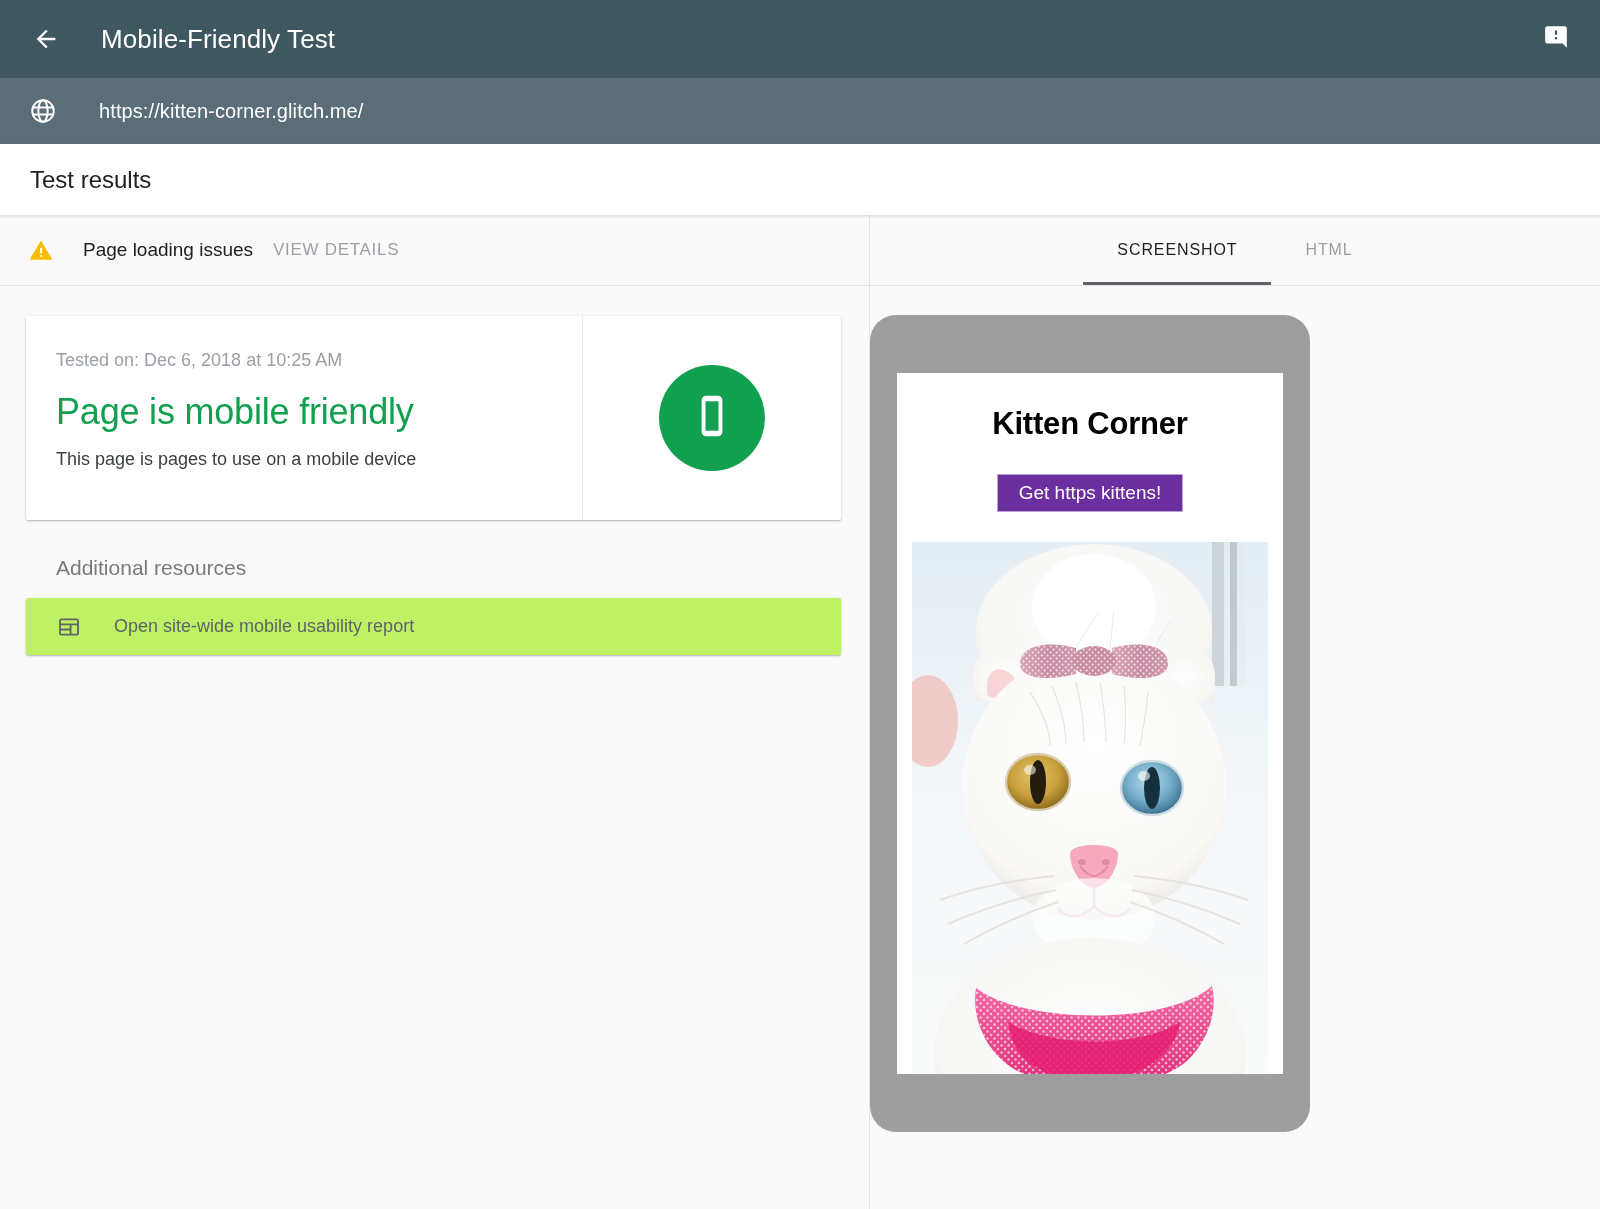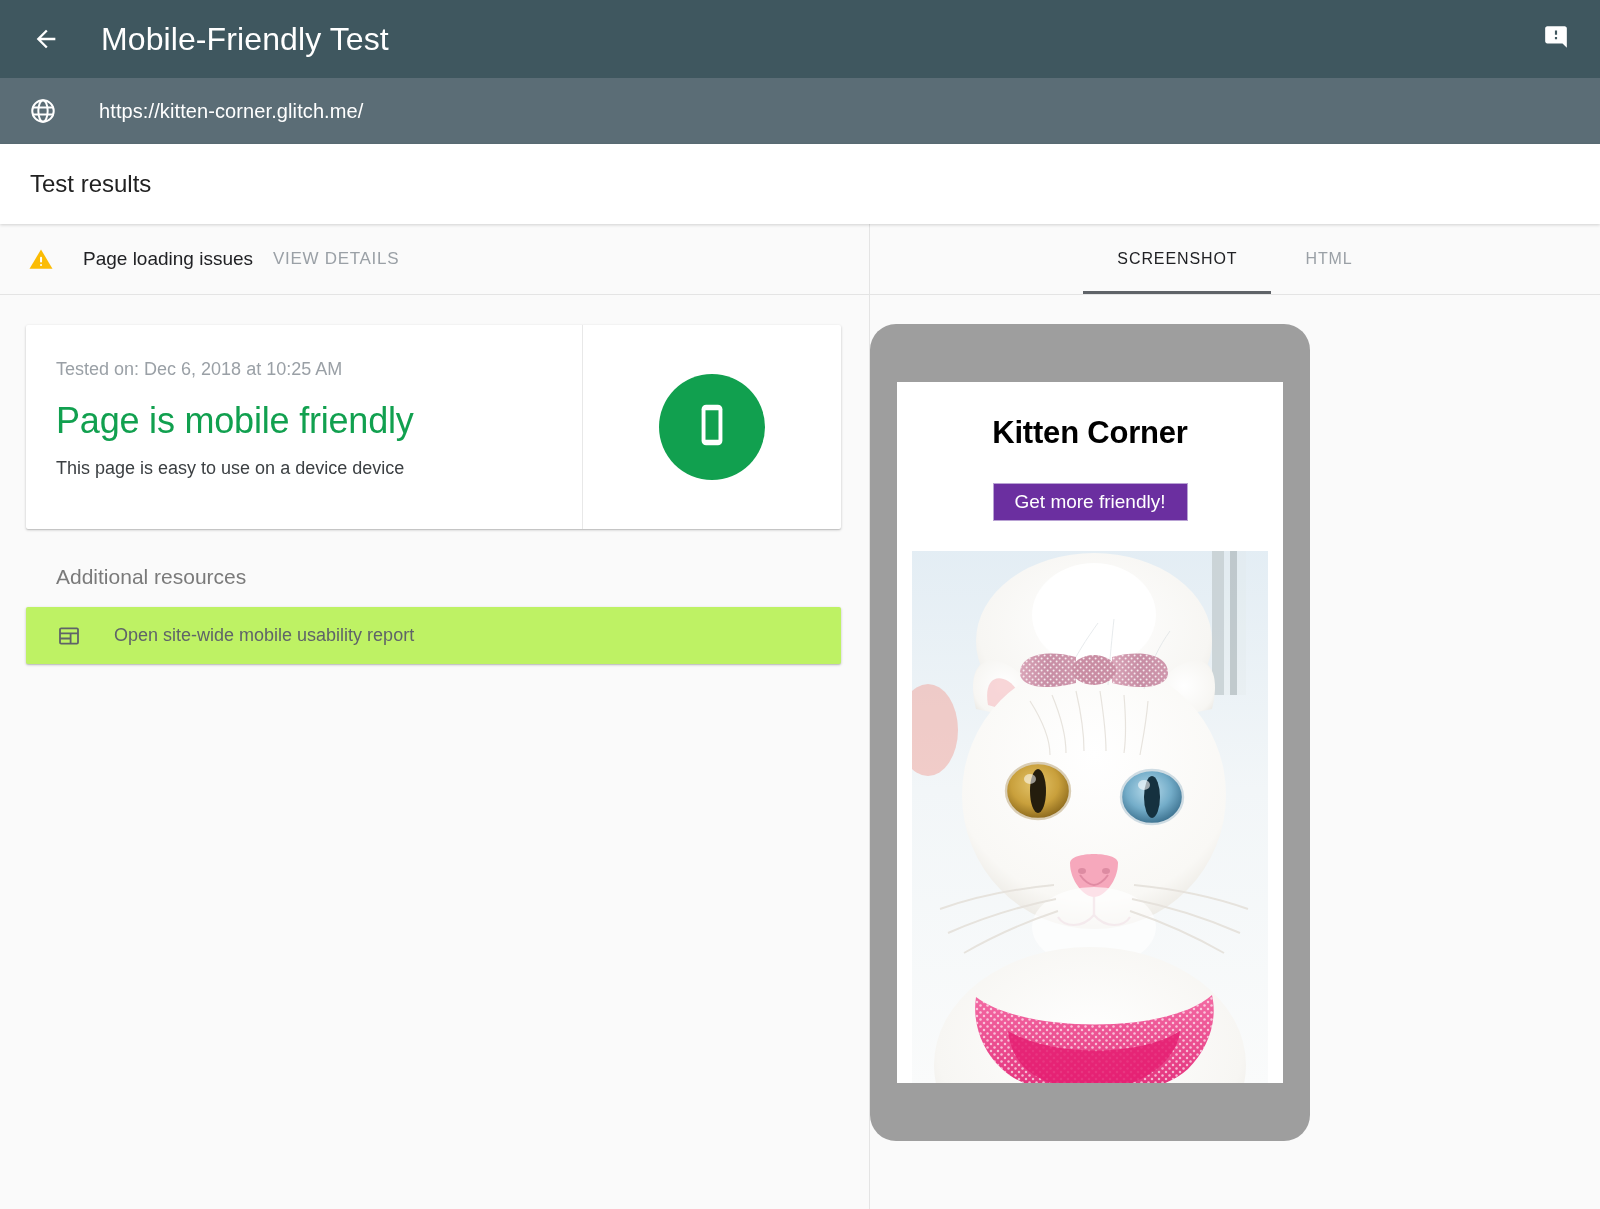--- a/index.html
+++ b/index.html
@@ -27,21 +27,21 @@
     position: relative;
   }
   .back-btn {
     width: 48px; height: 48px;
     display: flex; align-items: center; justify-content: center;
     cursor: pointer;
     flex: none;
   }
   .back-btn svg { display: block; }
   .appbar-title {
-    font-size: 32px;
+    font-size: 26px;
     color: #ffffff;
     font-weight: 400;
     margin-left: 31px;
     letter-spacing: .1px;
     white-space: nowrap;
   }
   .feedback-btn {
     margin-left: auto;
     width: 44px; height: 44px;
     display: flex; align-items: center; justify-content: center;
@@ -66,21 +66,21 @@
   .url-text {
     font-size: 20px;
     color: #ffffff;
     margin-left: 37px;
     letter-spacing: .1px;
     white-space: nowrap;
   }
 
   
   .results-header {
-    height: 80px;
+    height: 71px;
     background: #ffffff;
     display: flex;
     align-items: center;
     padding: 0 30px;
     box-shadow: 0 1px 3px rgba(0,0,0,.17);
     position: relative;
     z-index: 6;
   }
   .results-title {
     font-size: 24px;
@@ -363,21 +363,21 @@
       <span class="issue-label">Page loading issues</span>
       <span class="view-details">VIEW DETAILS</span>
     </div>
 
     <div class="left-content">
 
       <div class="summary-card">
         <div class="summary-left">
           <div class="tested-on">Tested on: Dec 6, 2018 at 10:25 AM</div>
           <div class="verdict">Page is mobile friendly</div>
-          <div class="verdict-sub">This page is easy to use on a device device</div>
+          <div class="verdict-sub">This page is pages to use on a mobile device</div>
         </div>
         <div class="summary-right">
           <div class="green-circle">
             <span>
               <svg width="52" height="52" viewBox="0 0 24 24" aria-hidden="true">
                 <rect x="7.2" y="2.6" width="9.6" height="18.8" rx="2.1" fill="#ffffff"></rect>
                 <rect x="9" y="5.2" width="6" height="13.6" fill="#11a04f"></rect>
               </svg>
             </span>
           </div>
@@ -412,21 +412,21 @@
       <div class="tab active">SCREENSHOT</div>
       <div class="tab">HTML</div>
     </div>
 
     <div class="phone-area">
       <div class="phone">
         <div class="phone-screen">
 
           <div class="kc-title">Kitten Corner</div>
 
-          <button class="kc-button">Get more friendly!</button>
+          <button class="kc-button">Get https kittens!</button>
 
           <div class="kc-photo">
             <svg class="cat-svg" viewBox="0 0 356 544" preserveAspectRatio="xMidYMid slice" aria-hidden="true">
               <defs>
                 <linearGradient id="bgGrad" x1="0" y1="0" x2="0" y2="1">
                   <stop offset="0%" stop-color="#e3edf4"></stop>
                   <stop offset="45%" stop-color="#f2f6f8"></stop>
                   <stop offset="100%" stop-color="#fafbfb"></stop>
                 </linearGradient>
                 <radialGradient id="furGrad" cx="50%" cy="42%" r="68%">

